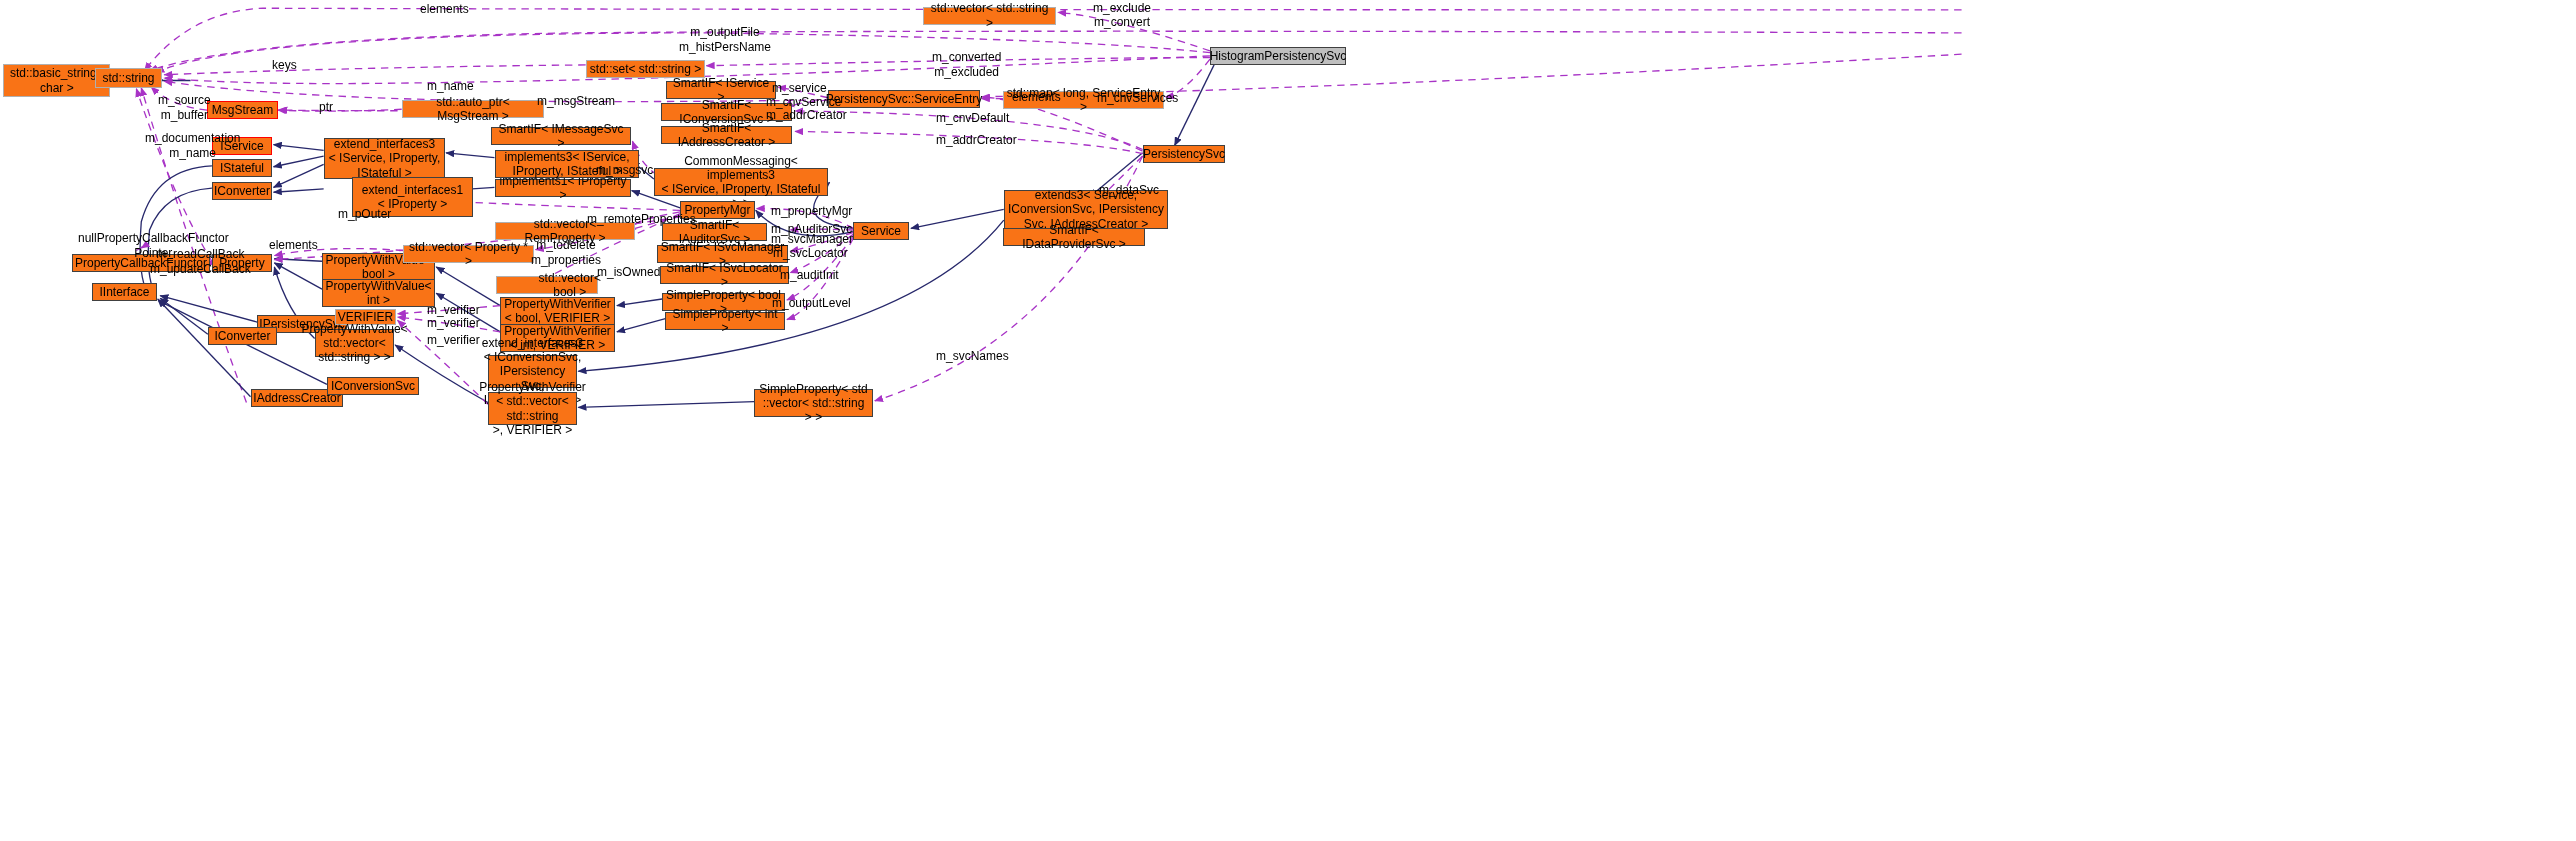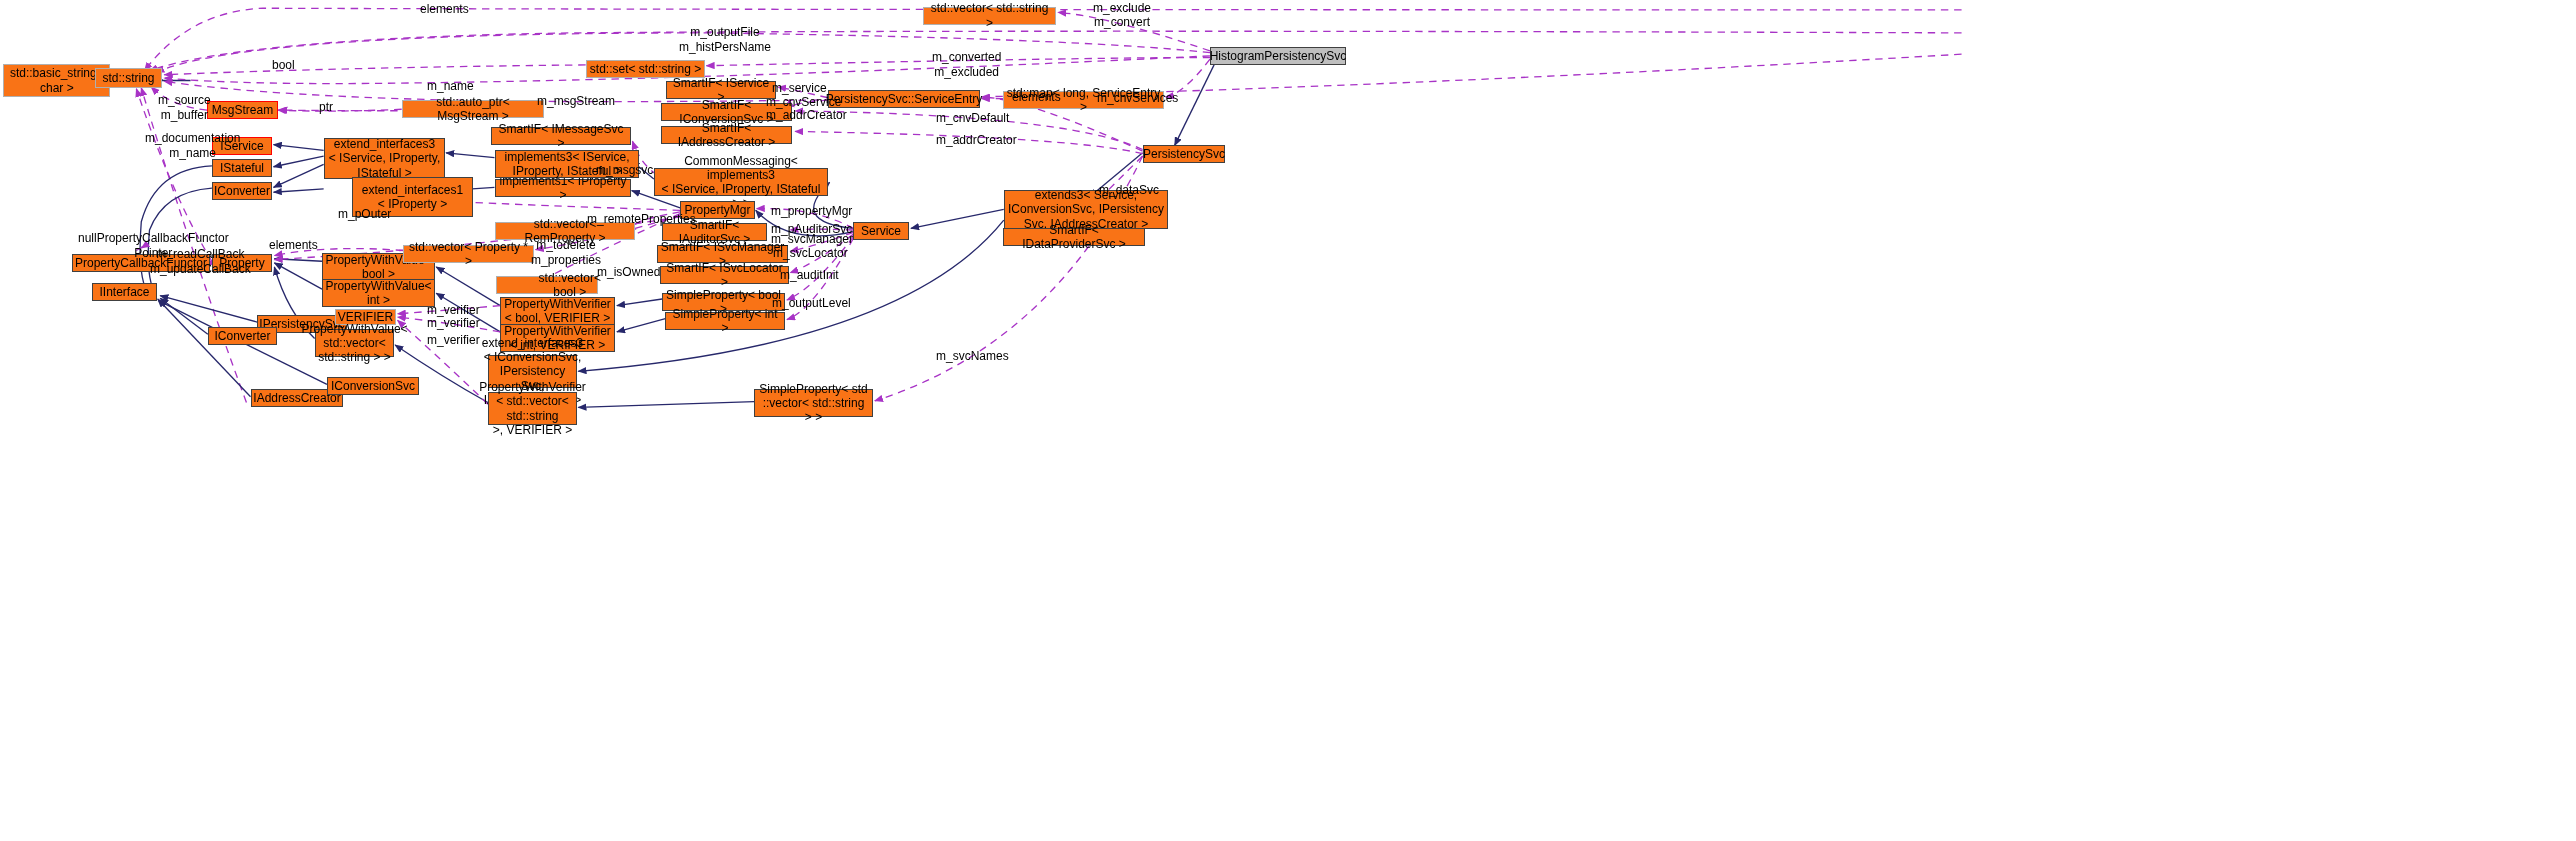--- a/index.html
+++ b/index.html
@@ -216,21 +216,21 @@
       <div class="node current" style="left: 1210px; top: 47px; width: 136px; height: 18px;">HistogramPersistencySvc</div>
     </div>
   <div id="labels-layer">
       <div class="edgelabel" style="left: 420px; top: 1.6px;">elements</div>
       <div class="edgelabel" style="left: 1093px; top: 0.8px;">m_exclude
 m_convert</div>
       <div class="edgelabel" style="left: 679px; top: 25px;">m_outputFile
 m_histPersName</div>
       <div class="edgelabel" style="left: 932px; top: 50px;">m_converted
 m_excluded</div>
-      <div class="edgelabel" style="left: 272px; top: 58px;">bool</div>
+      <div class="edgelabel" style="left: 272px; top: 58px;">keys</div>
       <div class="edgelabel" style="left: 427px; top: 79px;">m_name</div>
       <div class="edgelabel" style="left: 319px; top: 100px;">ptr</div>
       <div class="edgelabel" style="left: 537px; top: 94px;">m_msgStream</div>
       <div class="edgelabel" style="left: 772px; top: 81px;">m_service</div>
       <div class="edgelabel" style="left: 1012px; top: 90px;">elements</div>
       <div class="edgelabel" style="left: 1097px; top: 91px;">m_cnvServices</div>
       <div class="edgelabel" style="left: 766px; top: 95px;">m_cnvService</div>
       <div class="edgelabel" style="left: 766px; top: 108px;">m_addrCreator</div>
       <div class="edgelabel" style="left: 936px; top: 111px;">m_cnvDefault</div>
       <div class="edgelabel" style="left: 936px; top: 133px;">m_addrCreator</div>

